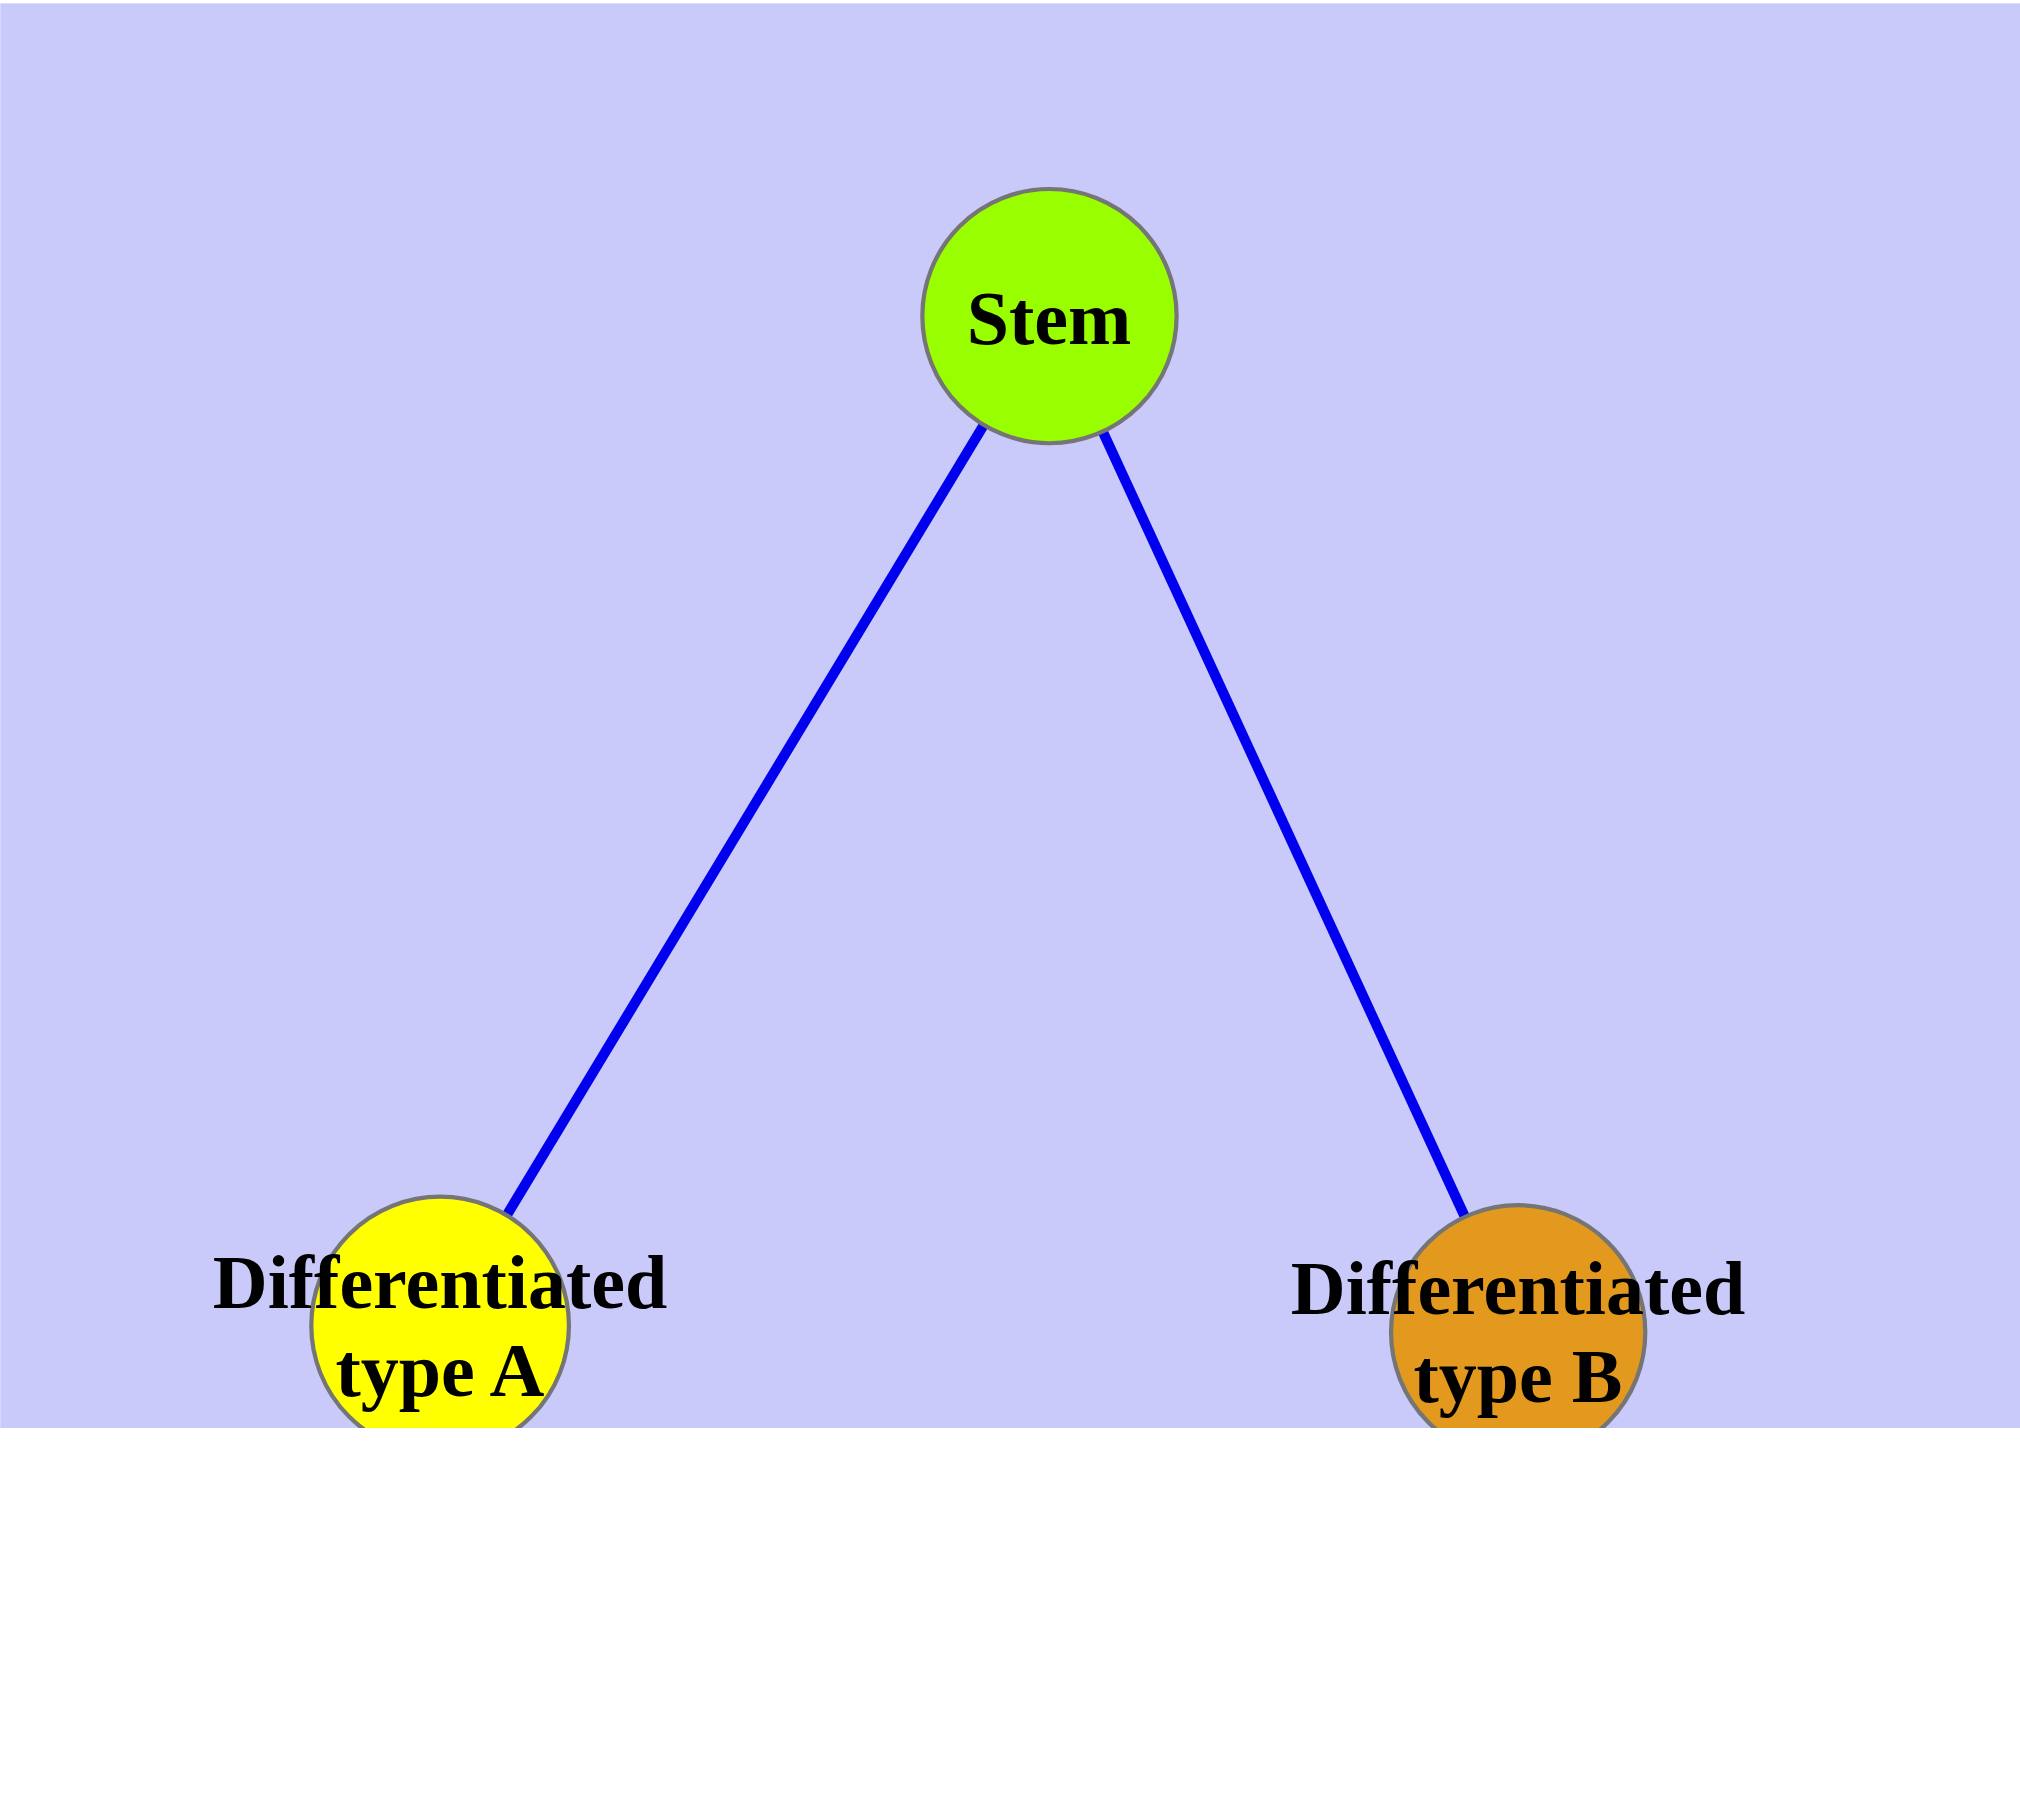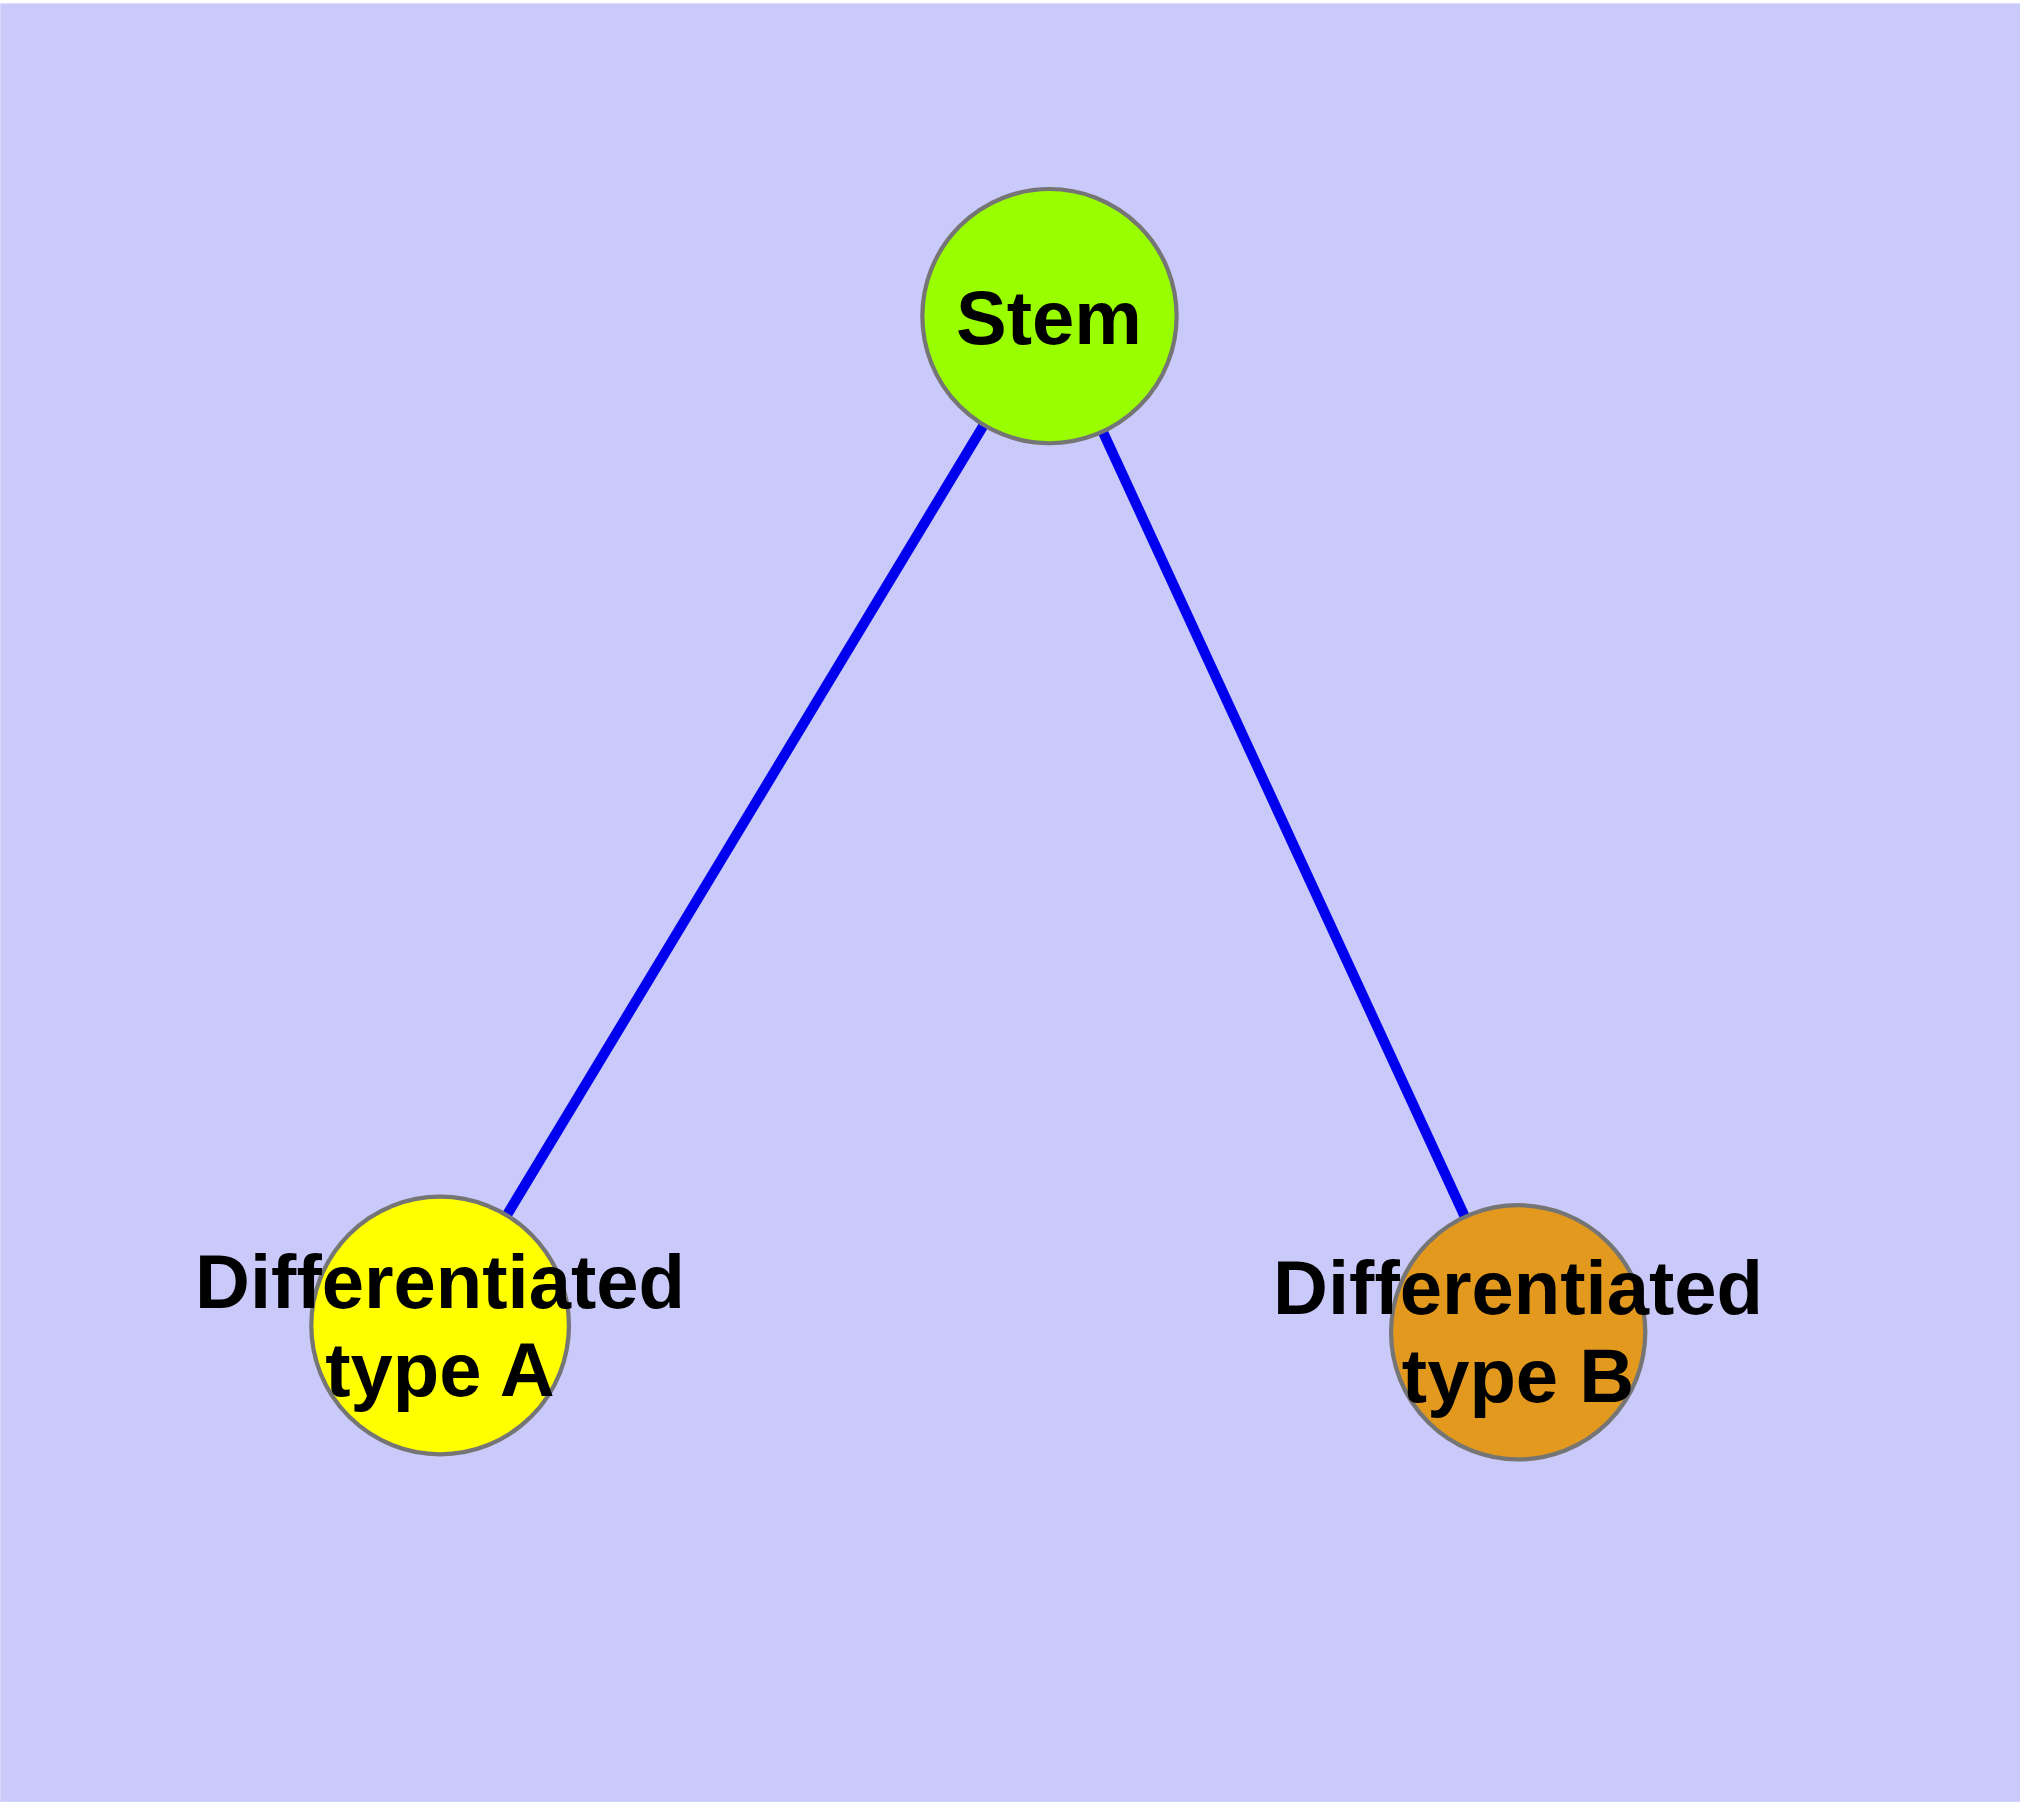--- a/index.html
+++ b/index.html
@@ -3,24 +3,24 @@
 <meta charset="utf-8">
 <style>
   html, body {
     margin: 0;
     padding: 0;
     background: #ffffff;
   }
   .page {
     position: relative;
     width: 2021px;
-    height: 1812px;
+    height: 1428px;
     background: #ffffff;
     overflow: hidden;
-    font-family: Liberation Sans, sans-serif;
+    font-family: Liberation Serif, serif;
   }
   .graph-svg {
     position: absolute;
     left: 0;
     top: 0;
     display: block;
   }
   .node-label {
     position: absolute;
     transform: translate(-50%, -50%);

